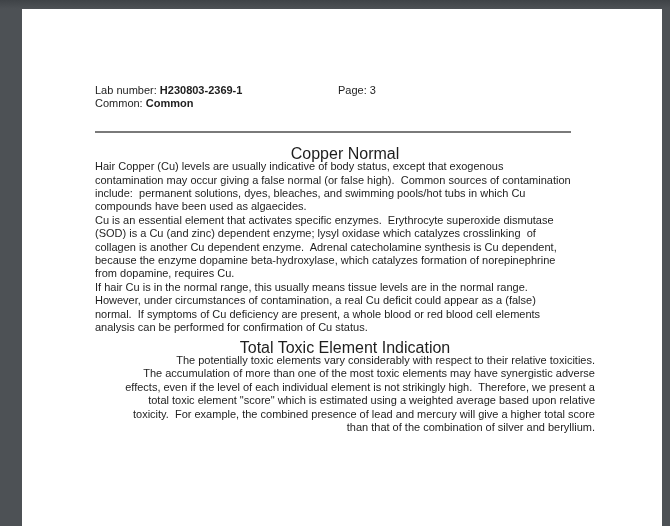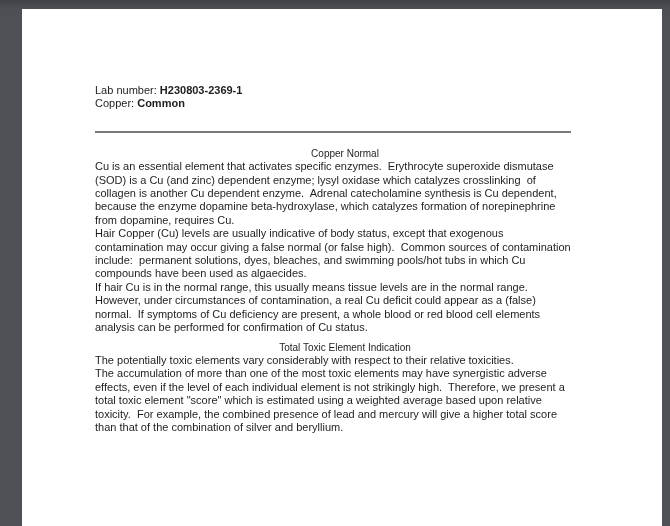--- a/index.html
+++ b/index.html
@@ -34,64 +34,65 @@
   .bold { font-weight: bold; }
   .rule {
     margin-top: 20px;
     width: 476px; height: 2px;
     background: #7a7a7a;
   }
   .section-heading {
     width: 500px;
     margin: 0;
     text-align: center;
-    font-size: 10px;
+    font-size: 16px;
     font-weight: normal;
     line-height: 13.4px;
   }
   .heading-copper { margin-top: 14px; }
   .heading-toxic  { margin-top: 6px; text-align: center; }
   p.body-para {
     width: 500px;
     margin: 0;
     white-space: pre-wrap;
   }
   .para-1 { margin-top: 8px; }
   .para-2 { margin-top: 11px; }
   .para-3 { margin-top: 9px; }
-  .para-4 { margin-top: 14px; }
+  .para-4 { margin-top: 14px; text-align: right; }
 </style>
 </head>
 <body>
 
 <div class="viewer">
   <div class="page">
 
     <div class="report-header">
       <div class="header-row">
         <div><span>Lab number:</span> <span class="bold">H230803-2369-1</span></div>
+        <div>Page: 3</div>
       </div>
       <div class="header-row">
-        <div><span>Copper:</span> <span class="bold">Common</span></div>
+        <div><span>Common:</span> <span class="bold">Common</span></div>
       </div>
     </div>
 
     <div class="rule"></div>
 
     <h2 class="section-heading heading-copper">Copper Normal</h2>
 
+    <p class="body-para para-1">Hair Copper (Cu) levels are usually indicative of body status, except that exogenous
+contamination may occur giving a false normal (or false high).  Common sources of contamination
+include:  permanent solutions, dyes, bleaches, and swimming pools/hot tubs in which Cu
+compounds have been used as algaecides.</p>
     <p class="body-para para-2">Cu is an essential element that activates specific enzymes.  Erythrocyte superoxide dismutase
 (SOD) is a Cu (and zinc) dependent enzyme; lysyl oxidase which catalyzes crosslinking  of
 collagen is another Cu dependent enzyme.  Adrenal catecholamine synthesis is Cu dependent,
 because the enzyme dopamine beta-hydroxylase, which catalyzes formation of norepinephrine
 from dopamine, requires Cu.</p>
-    <p class="body-para para-1">Hair Copper (Cu) levels are usually indicative of body status, except that exogenous
-contamination may occur giving a false normal (or false high).  Common sources of contamination
-include:  permanent solutions, dyes, bleaches, and swimming pools/hot tubs in which Cu
-compounds have been used as algaecides.</p>
     <p class="body-para para-3">If hair Cu is in the normal range, this usually means tissue levels are in the normal range.
 However, under circumstances of contamination, a real Cu deficit could appear as a (false)
 normal.  If symptoms of Cu deficiency are present, a whole blood or red blood cell elements
 analysis can be performed for confirmation of Cu status.</p>
 
     <h2 class="section-heading heading-toxic">Total Toxic Element Indication</h2>
 
     <p class="body-para para-4">The potentially toxic elements vary considerably with respect to their relative toxicities.
 The accumulation of more than one of the most toxic elements may have synergistic adverse
 effects, even if the level of each individual element is not strikingly high.  Therefore, we present a

